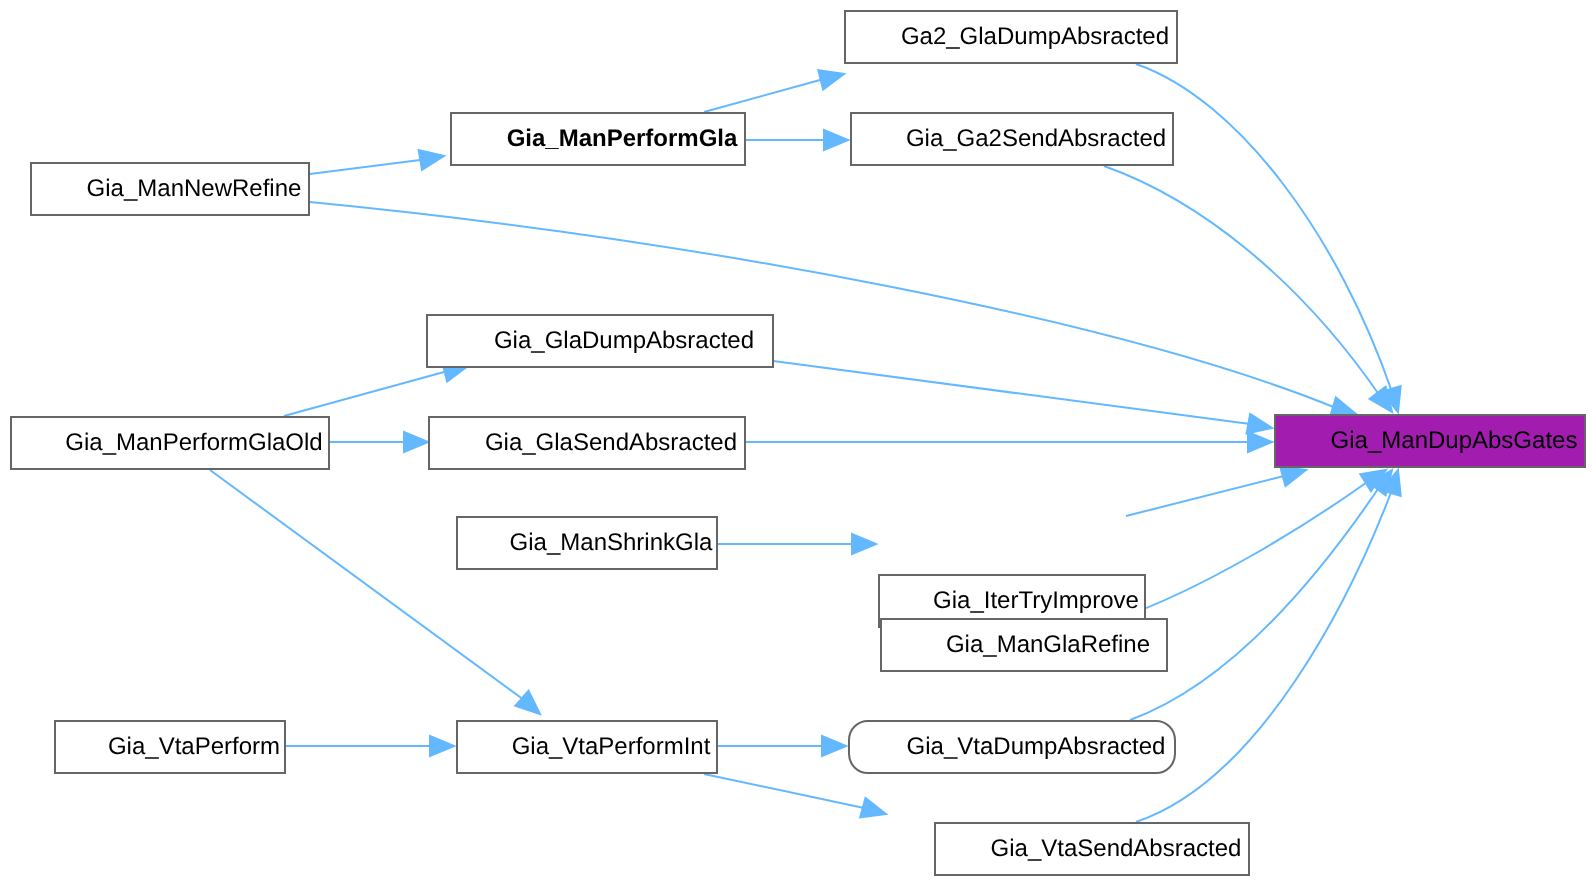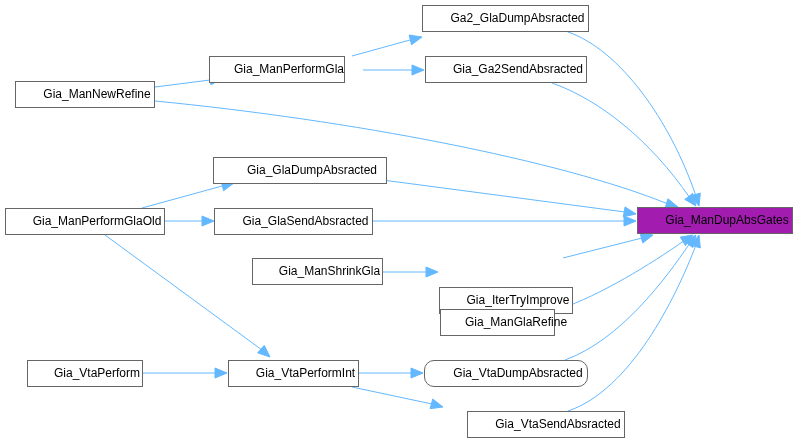--- a/index.html
+++ b/index.html
@@ -54,25 +54,25 @@
       <polygon points="443,407 430.10724711618667,408.6664102366833 432.7384211741077,399.01877202430603" class="arrow"></polygon>
       <path d="M565,360 C620,340 665,280 690,243" class="edge"></path>
       <polygon points="696,235 692.8,247.6 684.8,241.6" class="arrow"></polygon>
       <path d="M568,411 C630,390 675,300 696,245" class="edge"></path>
       <polygon points="699,235 700.3409567993097,247.93065485048555 690.7626939470981,245.0571759948221" class="arrow"></polygon>
     </g>
 </svg>
 
 <div class="node" id="n-ga2_gladumpabsracted" style="left:422px;top:5px;width:167px;">Ga2_GlaDumpAbsracted</div>
 <div class="node" id="n-gia_ga2sendabsracted" style="left:425px;top:56px;width:162px;">Gia_Ga2SendAbsracted</div>
-<div class="node" id="n-gia_manperformgla" style="left:209px;top:56px;width:136px;">Gia_ManPerformGla</div>
+<div class="node" id="n-gia_manperformgla" style="left:225px;top:56px;width:148px;font-weight:bold;">Gia_ManPerformGla</div>
 <div class="node" id="n-gia_mannewrefine" style="left:15px;top:81px;width:140px;">Gia_ManNewRefine</div>
 <div class="node" id="n-gia_gladumpabsracted" style="left:213px;top:157px;width:174px;">Gia_GlaDumpAbsracted</div>
 <div class="node" id="n-gia_glasendabsracted" style="left:214px;top:208px;width:159px;">Gia_GlaSendAbsracted</div>
 <div class="node" id="n-gia_manperformglaold" style="left:5px;top:208px;width:160px;">Gia_ManPerformGlaOld</div>
 <div class="node target" id="n-target" style="left:637px;top:207px;width:156px;">Gia_ManDupAbsGates</div>
-<div class="node" id="n-gia_manshrinkgla" style="left:228px;top:258px;width:131px;margin-left:24px;">Gia_ManShrinkGla</div>
+<div class="node" id="n-gia_manshrinkgla" style="left:228px;top:258px;width:131px;">Gia_ManShrinkGla</div>
 <div class="node" id="n-gia_itertryimprove" style="left:439px;top:258px;width:134px;margin-top:29px;">Gia_IterTryImprove</div>
-<div class="node" id="n-gia_manglarefine" style="left:440px;top:309px;width:115px;">Gia_ManGlaRefine</div>
+<div class="node" id="n-gia_manglarefine" style="left:440px;top:309px;width:144px;">Gia_ManGlaRefine</div>
 <div class="node" id="n-gia_vtaperform" style="left:27px;top:360px;width:116px;">Gia_VtaPerform</div>
 <div class="node" id="n-gia_vtaperformint" style="left:228px;top:360px;width:131px;">Gia_VtaPerformInt</div>
 <div class="node" id="n-gia_vtadumpabsracted" style="left:424px;top:360px;width:164px;border-radius:10px;">Gia_VtaDumpAbsracted</div>
 <div class="node" id="n-gia_vtasendabsracted" style="left:419px;top:411px;width:158px;margin-left:48px;">Gia_VtaSendAbsracted</div>
 
 </body></html>

